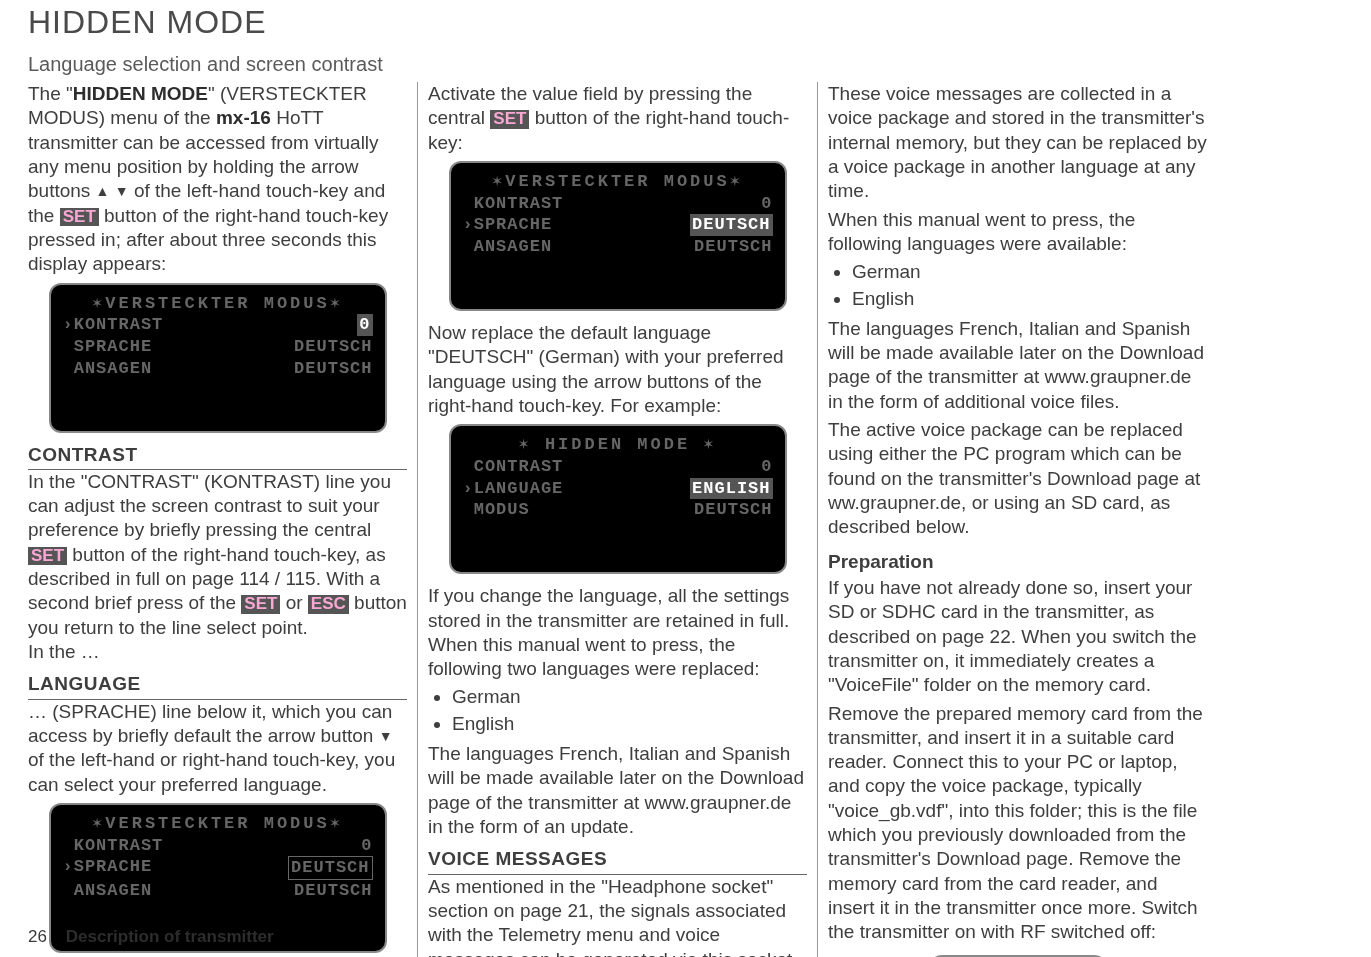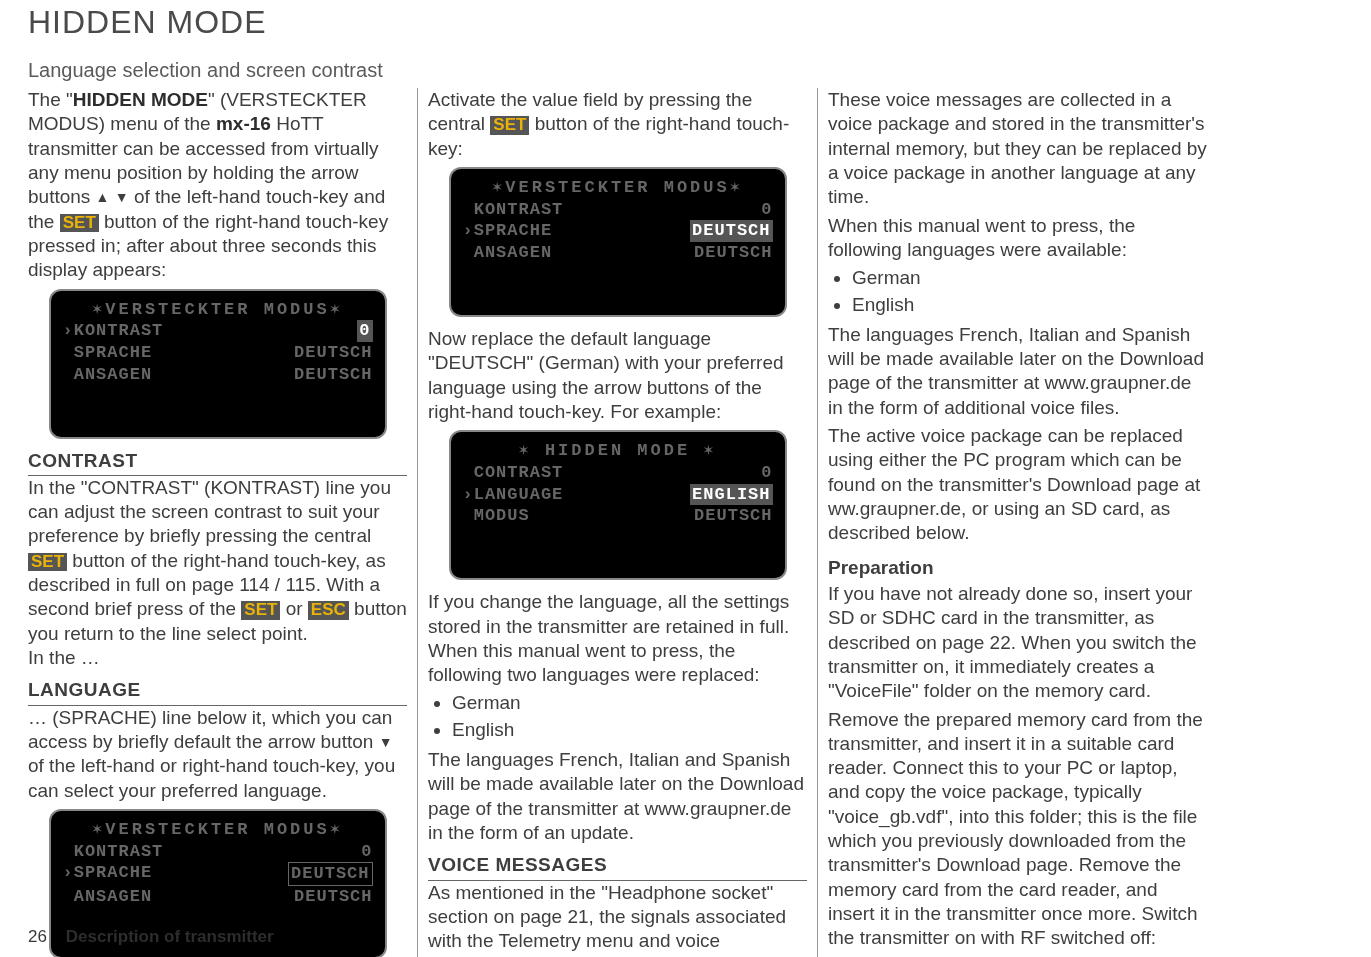--- a/index.html
+++ b/index.html
@@ -1,24 +1,24 @@
 <!DOCTYPE html>
 <html><head>
 <meta charset="utf-8">
 <style>
   html,body{margin:0;padding:0;background:#fff;color:#3e3e3e;font-family:Helvetica,Arial,sans-serif}
   .page{width:1235px;height:957px;box-sizing:border-box;padding:4px 28px 10px 28px;position:relative}
   h1{font-size:32px;font-weight:400;letter-spacing:1px;margin:0 0 2px 0;color:#4a4a4a}
-  .subtitle{font-size:20px;color:#5a5a5a;margin:18px 0 6px 0;}
+  .subtitle{font-size:20px;color:#5a5a5a;margin:12px 0 6px 0;}
   .cols{display:flex;gap:0}
   .col{flex:1;padding:0 10px;font-size:19px;line-height:1.28;color:#3e3e3e}
   .col:first-child{padding-left:0}
   .col:nth-child(2){border-left:1px solid #999;border-right:1px solid #999}
   .col:last-child{padding-right:0}
-  .key{background:#555;color:#eab308;font-weight:700;padding:0 3px;font-size:17px;display:inline-block;line-height:1.1}
+  .key{background:#555;color:#f9a8d4;font-weight:700;padding:0 3px;font-size:17px;display:inline-block;line-height:1.1}
   .arrow{display:inline-block;font-size:14px;vertical-align:middle}
   .screen{width:310px;margin:6px auto 10px auto;border:2px solid #888;border-radius:12px;padding:8px 12px;font-family:"Courier New",monospace;font-size:17px;font-weight:700;letter-spacing:1px;color:#666;min-height:130px;position:relative;background:#000000}
   .screen .row{display:flex;justify-content:space-between;white-space:pre}
   .screen .title-row{justify-content:center;letter-spacing:3px}
   .screen .hilite{background:#555;color:#fff;padding:0 2px}
   .screen .cursor{font-weight:700}
   .heading{font-weight:700;font-size:19px;margin:8px 0 0 0;padding-bottom:2px;border-bottom:1.5px solid #666;letter-spacing:0.5px}
   .heading-nb{font-weight:700;font-size:19px;margin:10px 0 2px 0}
   ul.bul{margin:4px 0 6px 0;padding-left:24px}
   ul.bul li{margin:2px 0}

